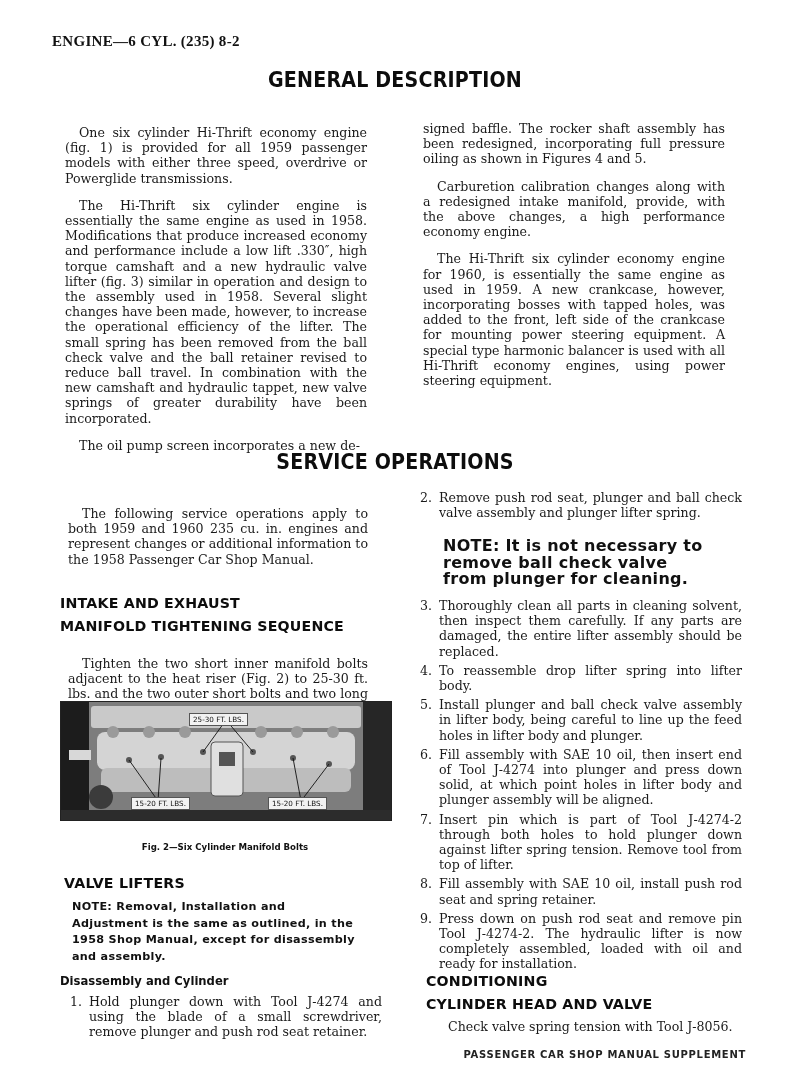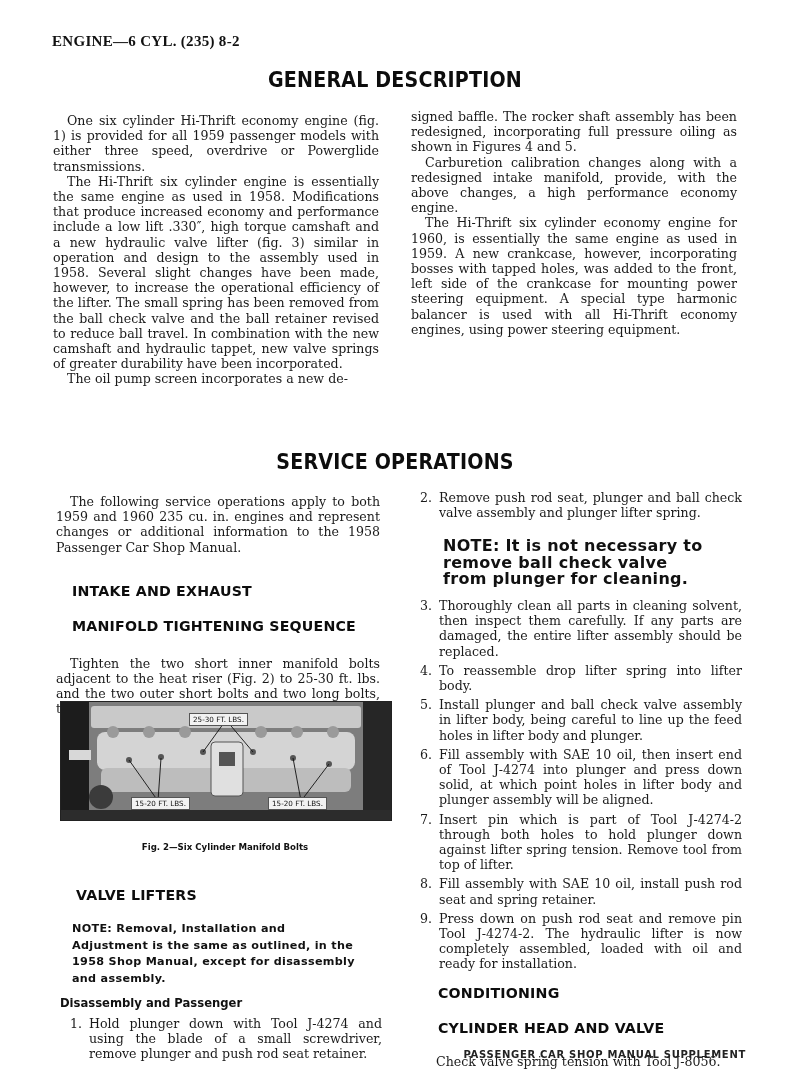--- a/index.html
+++ b/index.html
@@ -17,26 +17,26 @@
     position: absolute; left: 0; width: 790px; text-align: center;
     font-family: "DejaVu Sans", "Liberation Sans", sans-serif;
     font-weight: bold; font-size: 20.5px; letter-spacing: 0.2px; color: #0d0d0d;
     transform: scaleX(0.93);
   }
   .col {
     position: absolute;
     font-size: 12.6px; line-height: 15.2px;
     text-align: justify; color: #1a1a1a;
   }
-  .col p { margin: 0; text-indent: 14px; }
+  .col p { margin: 12px; text-indent: 14px; }
   .col p.noindent { text-indent: 0; }
   .hd {
     font-family: "DejaVu Sans", "Liberation Sans", sans-serif;
     font-weight: bold; font-size: 14.2px; line-height: 19px; color: #0d0d0d;
-    text-align: left; margin: 16px; letter-spacing: 0.2px;
+    text-align: left; margin: 4px; letter-spacing: 0.2px;
   }
   .subhd {
     font-family: "DejaVu Sans", "Liberation Sans", sans-serif;
     font-weight: bold; font-size: 11.6px; line-height: 15px; color: #111;
     margin: 0;
   }
   .note {
     font-family: "DejaVu Sans", "Liberation Sans", sans-serif;
     font-weight: bold; font-size: 11.2px; line-height: 16.5px; color: #111;
     text-align: left; letter-spacing: 0.3px;
@@ -136,21 +136,21 @@
   </svg>
   <span class="callout" style="left:128px; top:11px;">25-30 FT. LBS.</span>
   <span class="callout" style="left:70px; top:95px;">15-20 FT. LBS.</span>
   <span class="callout" style="left:207px; top:95px;">15-20 FT. LBS.</span>
 </div>
 <div class="caption">Fig. 2—Six Cylinder Manifold Bolts</div>
 
 <div class="col" style="left:60px; top:870px; width:330px;">
   <div class="hd">VALVE LIFTERS</div>
   <div class="note" style="margin:6px 26px 0 12px;">NOTE: Removal, Installation and Adjustment is the same as outlined, in the 1958 Shop Manual, except for disassembly and assembly.</div>
-  <div class="subhd" style="margin-top:9px;">Disassembly and Passenger</div>
+  <div class="subhd" style="margin-top:9px;">Disassembly and Cylinder</div>
   <ol class="steps" style="margin-top:5px; width:322px;">
     <li><span class="num">1.</span><span>Hold plunger down with Tool J-4274 and using the blade of a small screwdriver, remove plunger and push rod seat retainer.</span></li>
   </ol>
 </div>
 
 <div class="col" style="left:410px; top:490px; width:332px;">
   <ol class="steps">
     <li><span class="num">2.</span><span>Remove push rod seat, plunger and ball check valve assembly and plunger lifter spring.</span></li>
   </ol>
   <div class="note" style="margin:18px 30px 10px 33px; font-size:16px;">NOTE: It is not necessary to remove ball check valve from plunger for cleaning.</div>

